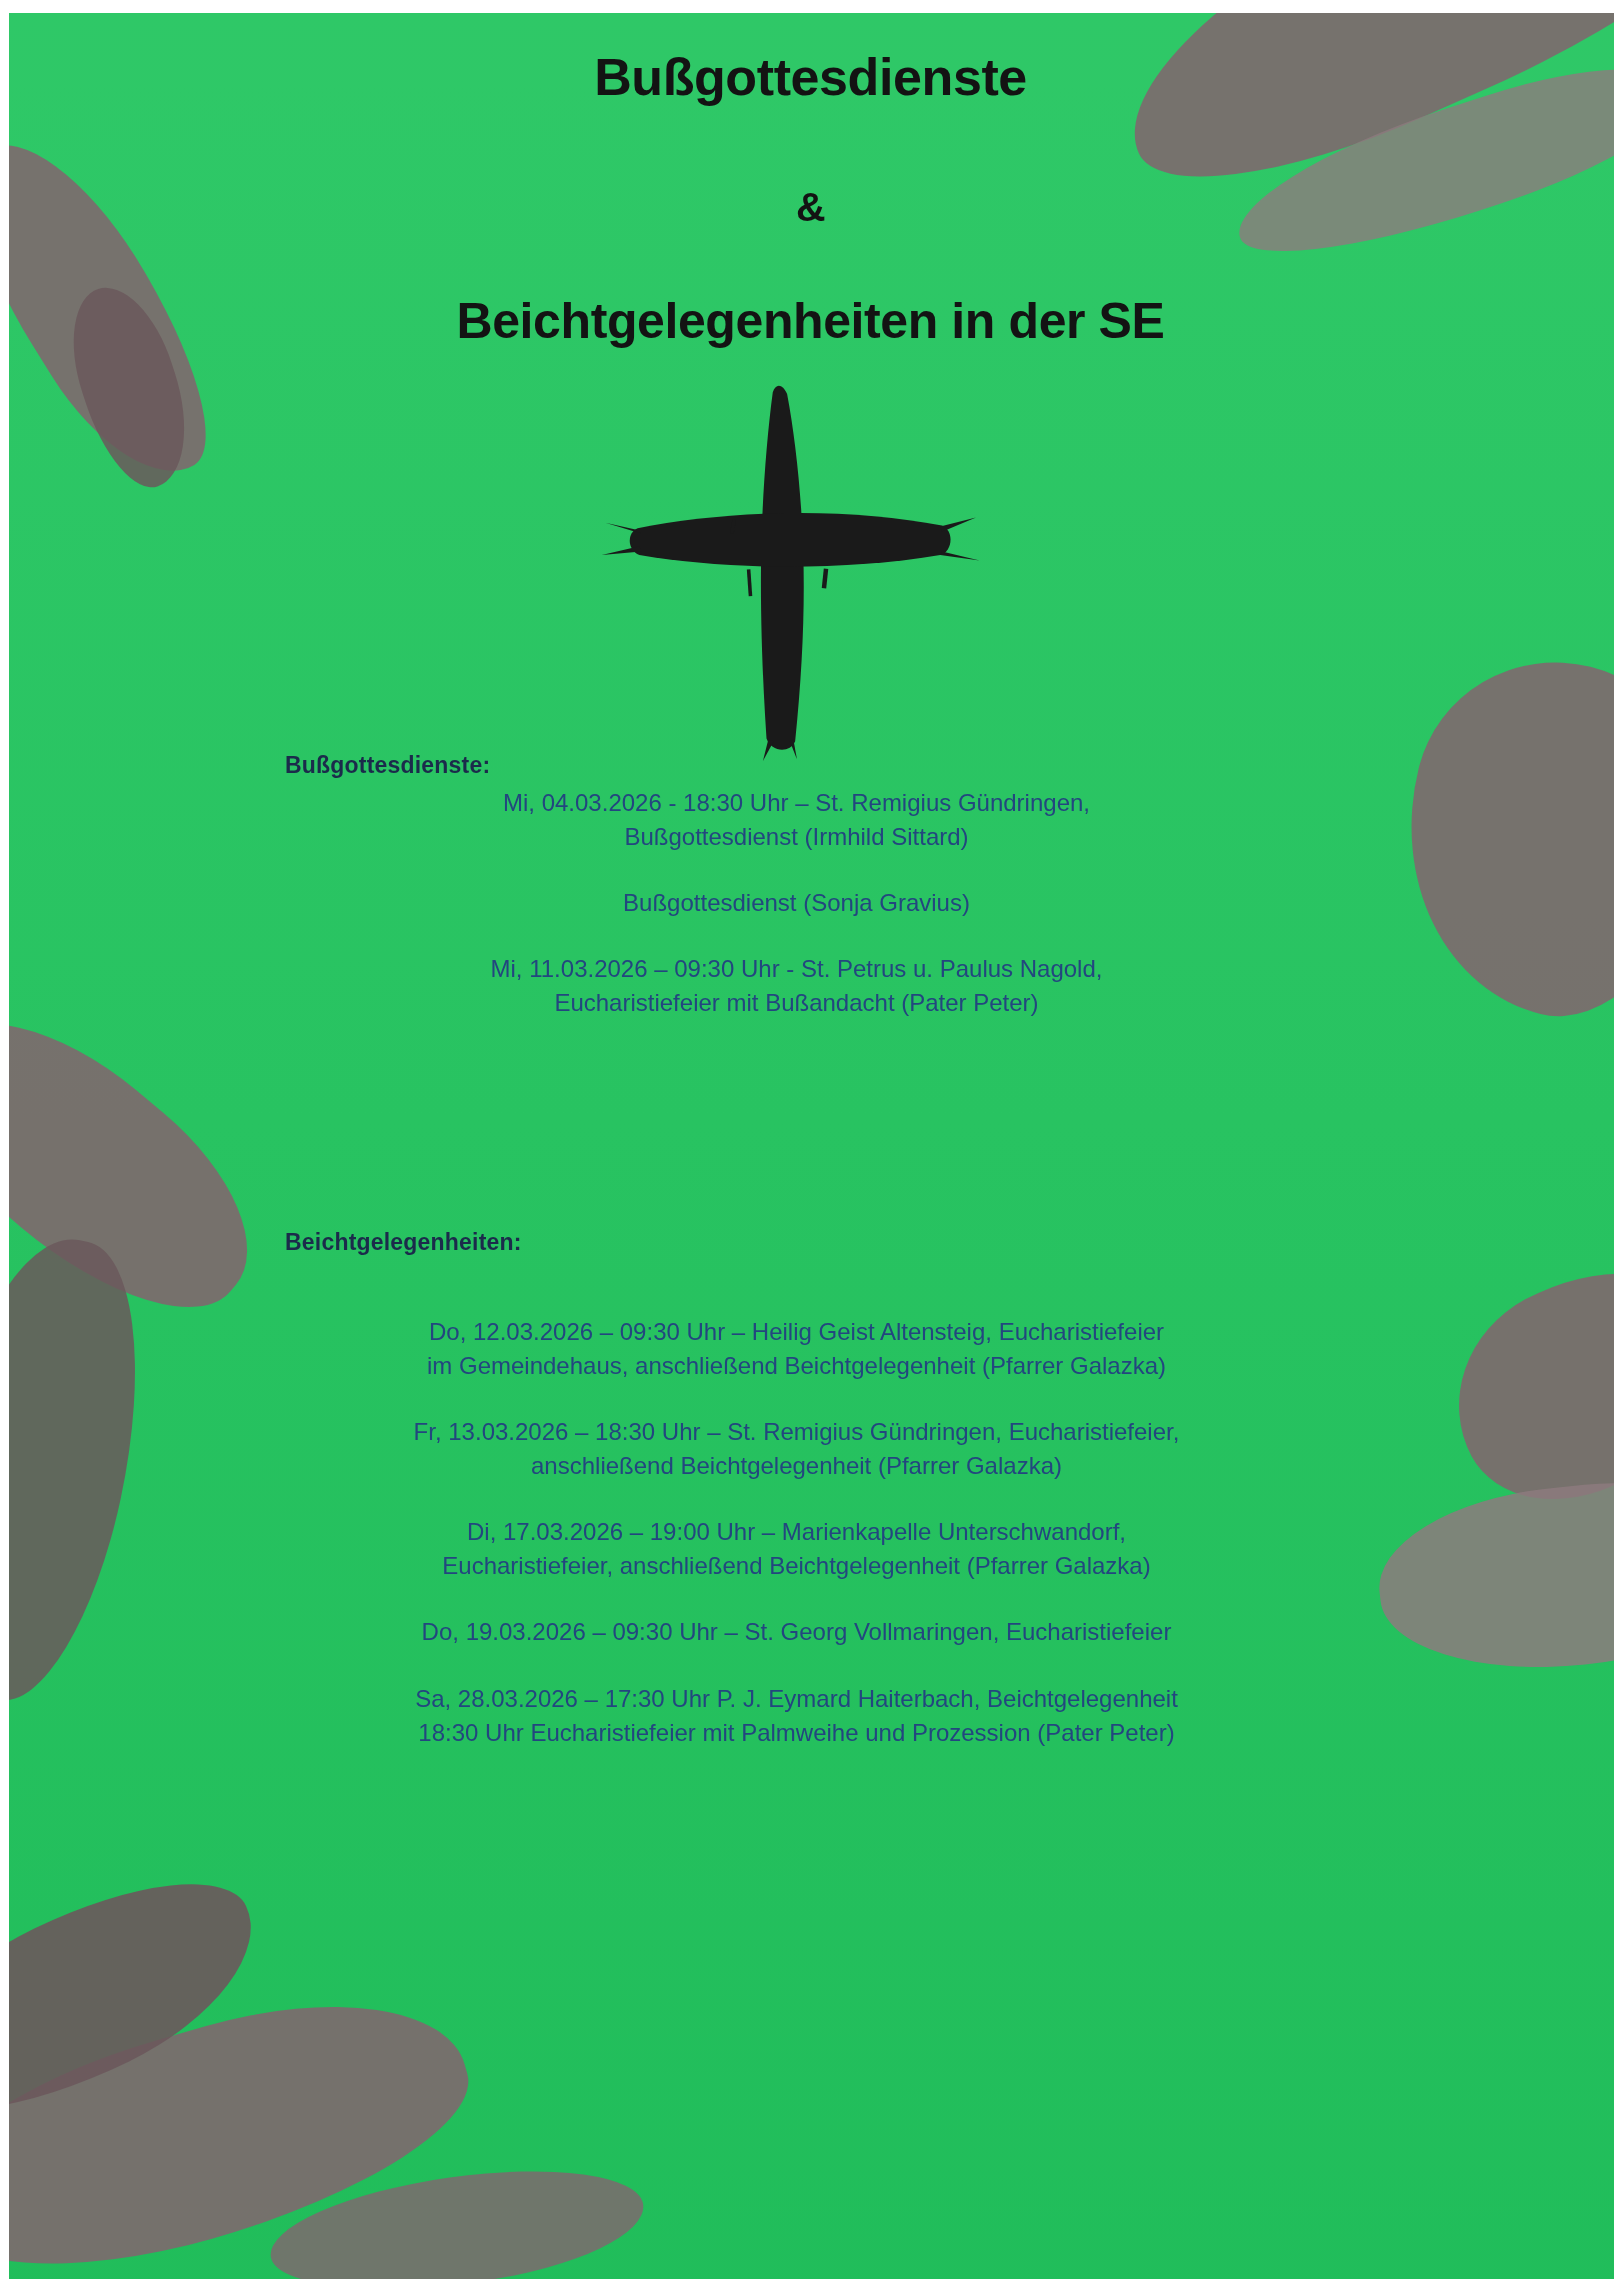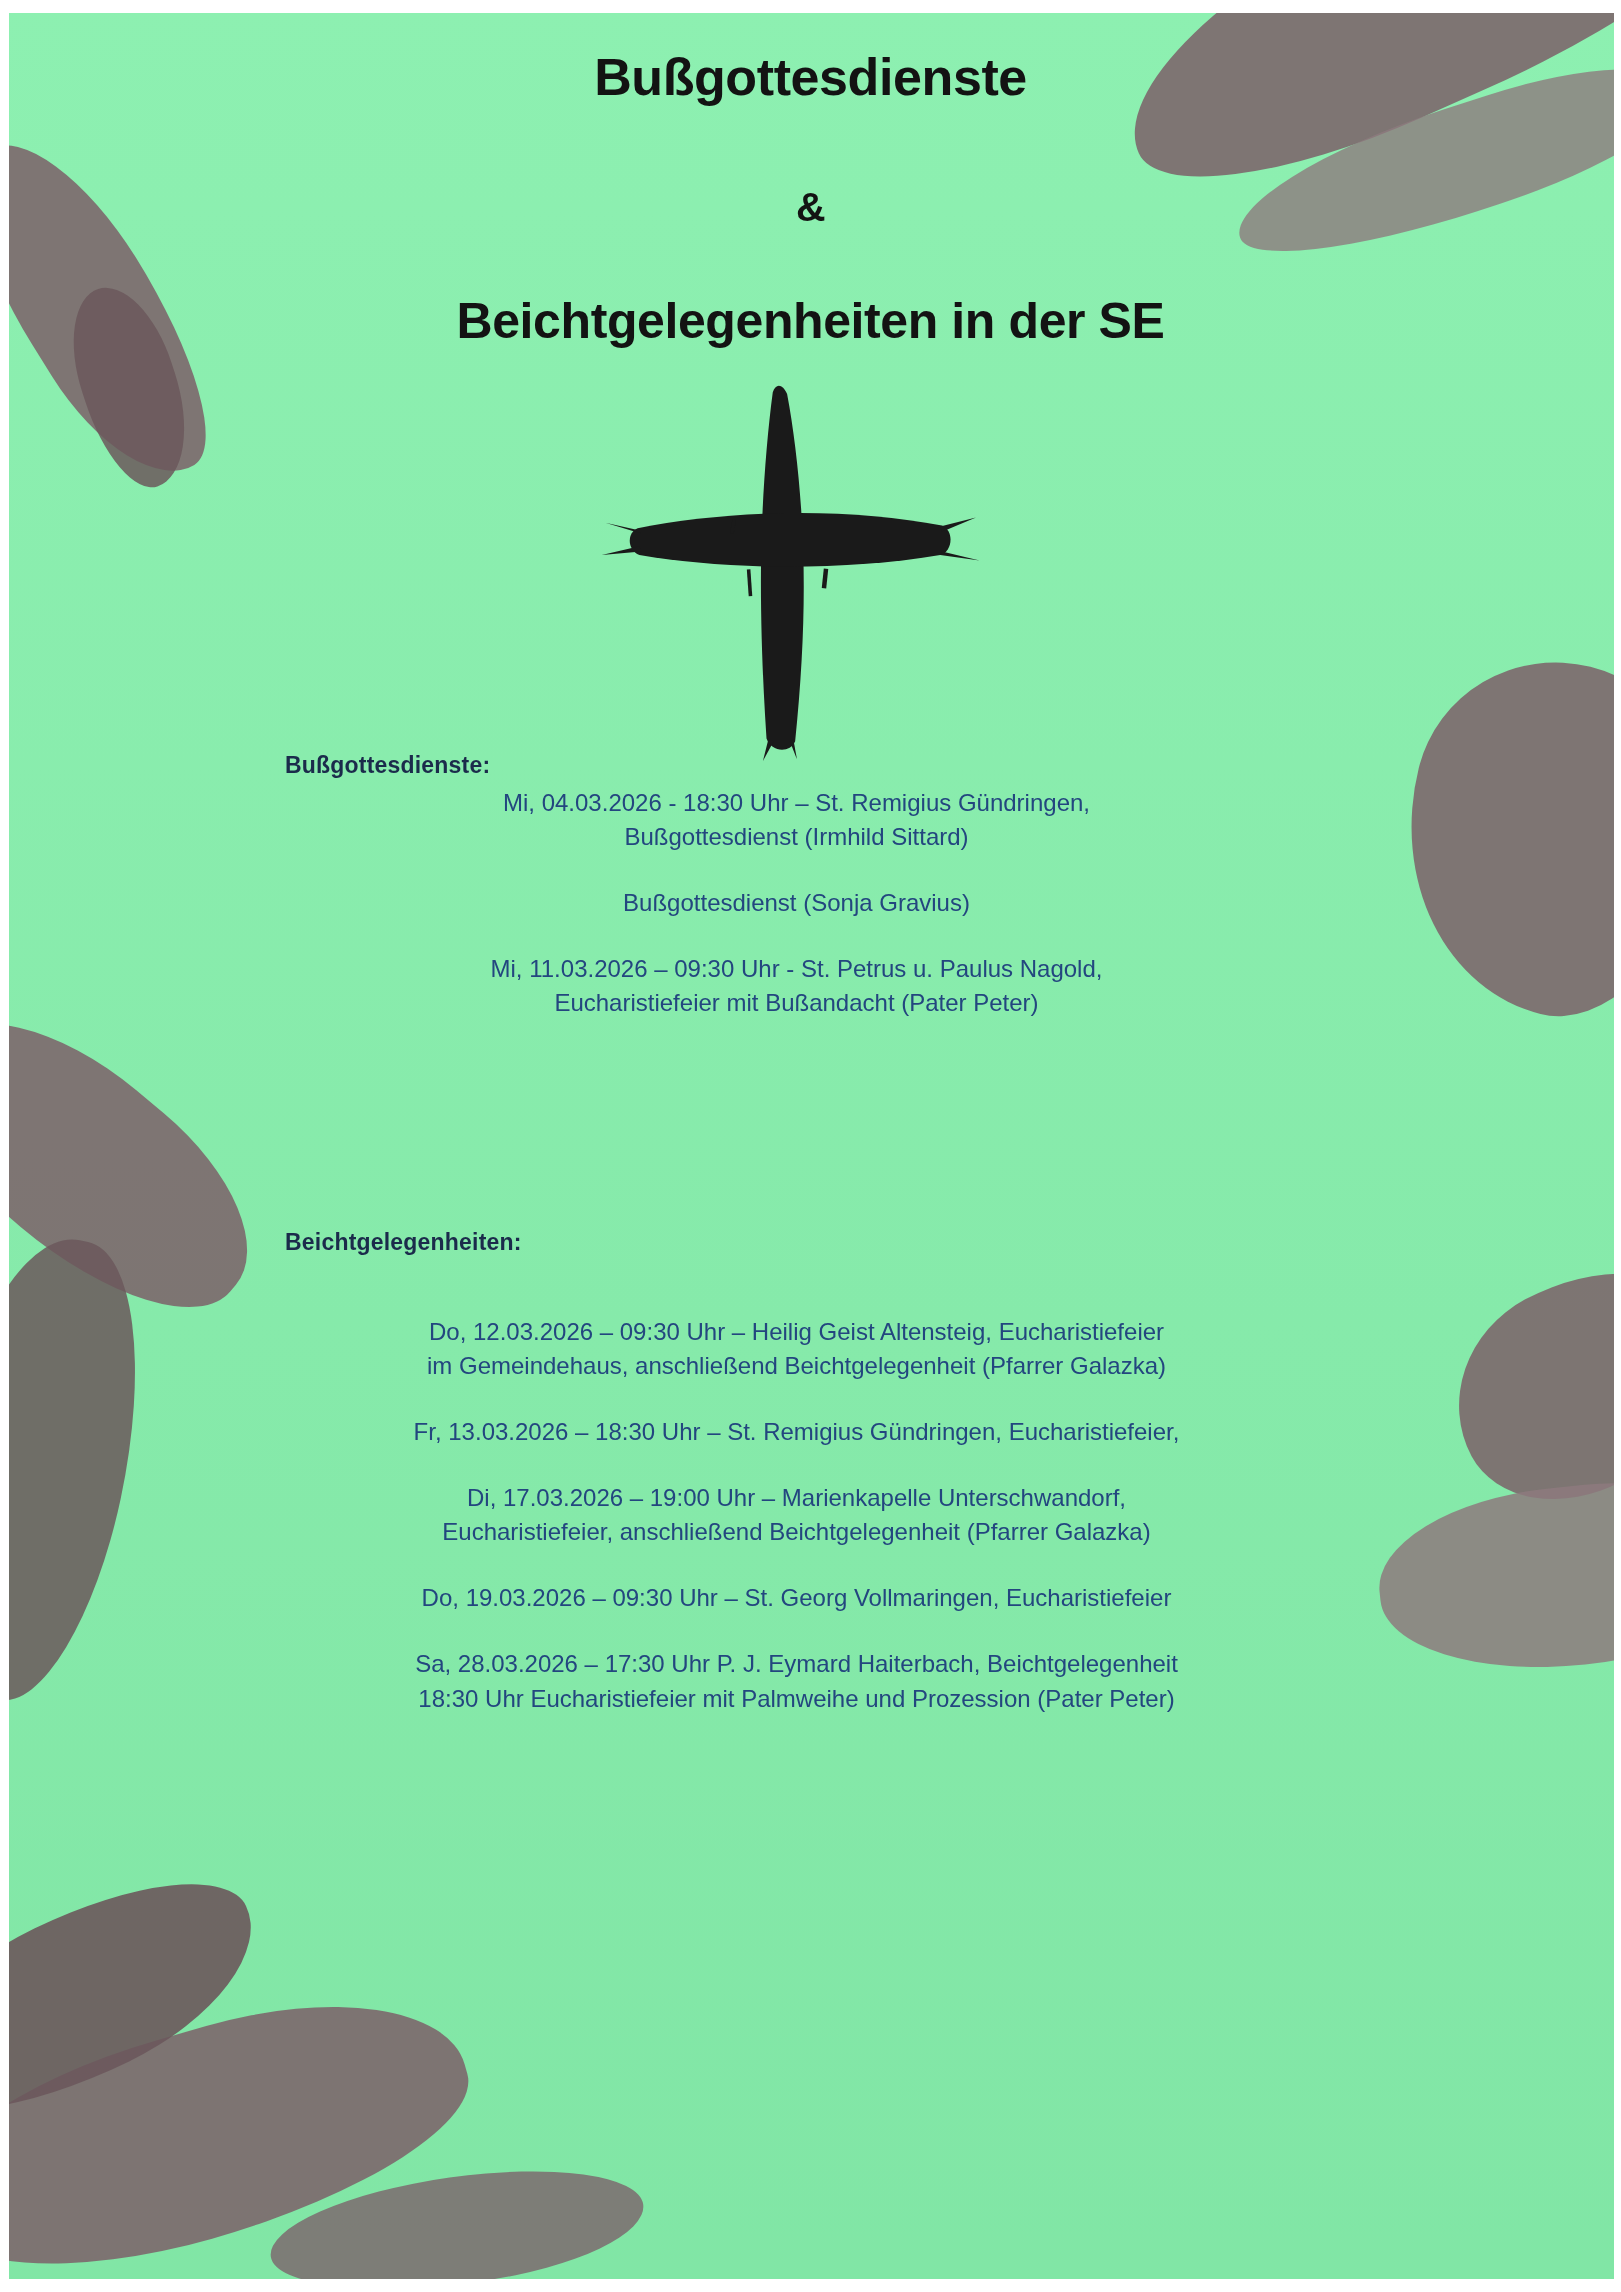--- a/index.html
+++ b/index.html
@@ -12,21 +12,21 @@
     height: 2293px;
     font-family: "Liberation Sans", sans-serif;
     overflow: hidden;
   }
 
   
   #poster {
     position: relative;
     width: 1621px;
     height: 2293px;
-    background: #86efac;
+    background: #22c55e;
     overflow: hidden;
   }
   
   #poster:before {
     content: "";
     position: absolute;
     left: 0; top: 0; right: 0; bottom: 0;
     background: linear-gradient(180deg, rgba(255,255,255,0.06), rgba(0,0,0,0.04));
     pointer-events: none;
   }
@@ -266,20 +266,21 @@
 
   <div class="section-label" id="label-beicht">Beichtgelegenheiten:</div>
 
   <div class="entries" id="entries-beicht">
     <div class="entry">
       <span class="ln">Do, 12.03.2026 – 09:30 Uhr – Heilig Geist Altensteig, Eucharistiefeier</span>
       <span class="ln">im Gemeindehaus, anschließend Beichtgelegenheit (Pfarrer Galazka)</span>
     </div>
     <div class="entry">
       <span class="ln">Fr, 13.03.2026 – 18:30 Uhr – St. Remigius Gündringen, Eucharistiefeier,</span>
+      <span class="ln">anschließend Beichtgelegenheit (Pfarrer Galazka)</span>
     </div>
     <div class="entry">
       <span class="ln">Di, 17.03.2026 – 19:00 Uhr – Marienkapelle Unterschwandorf,</span>
       <span class="ln">Eucharistiefeier, anschließend Beichtgelegenheit (Pfarrer Galazka)</span>
     </div>
     <div class="entry">
       <span class="ln">Do, 19.03.2026 – 09:30 Uhr – St. Georg Vollmaringen, Eucharistiefeier</span>
     </div>
     <div class="entry">
       <span class="ln">Sa, 28.03.2026 – 17:30 Uhr P. J. Eymard Haiterbach, Beichtgelegenheit</span>

